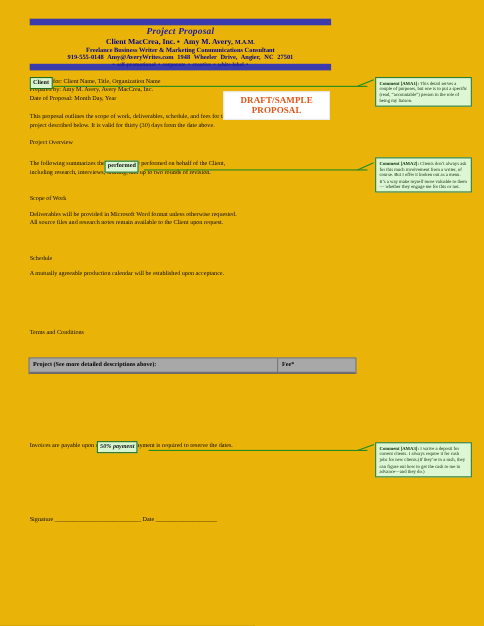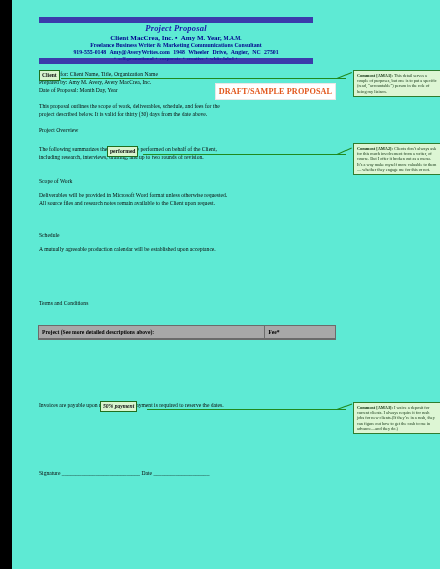--- a/index.html
+++ b/index.html
@@ -9,22 +9,21 @@
     height: 569px;
     background: #000000;
     font-family: "Liberation Serif", serif;
     overflow: hidden;
     position: relative;
   }
 
   #page {
     position: absolute;
     inset: 0;
-    background: #5eead4;
-    margin-left: 12px;
+    background: #eab308;
   }
 
   
   .rule {
     position: absolute;
     left: 27px;
     width: 274px;
     height: 6px;
     background: #3b3bab;
   }
@@ -152,21 +151,21 @@
     border-bottom: 1px solid #6b6b6b;
   }
   .tbl .cell-project { width: 228px; }
   .tbl .cell-fee { width: 70px; border-right: none; }
 
   
   .stamp {
     position: absolute;
     left: 203px;
     top: 83px;
-    width: 121px;
+    width: 97px;
     background: #ffffff;
     border: .8px solid #e8e8e8;
     text-align: center;
     padding: 3px 0;
     color: #e2561b;
     font-size: 8.2px;
     font-weight: bold;
     letter-spacing: .1px;
     font-family: "Liberation Serif", serif;
   }
@@ -177,21 +176,21 @@
 <div id="page">
 
   <div class="rule rule-top"></div>
   <div class="rule rule-bottom"></div>
 
   <div class="letterhead">
     <div class="lh-title">Project Proposal</div>
     <div class="lh-name">
       <span>Client MacCrea, Inc.</span>
       <span class="dot">▪</span>
-      <span>Amy M. Year,</span>
+      <span>Amy M. Avery,</span>
       <span class="small">M.A.M.</span>
     </div>
     <div class="lh-role">Freelance Business Writer &amp; Marketing Communications Consultant</div>
     <div class="lh-contact">
       <span>919-555-0148</span>
       <span>Amy@AveryWrites.com</span>
       <span>1948 Wheeler Drive, Angier, NC 27501</span>
     </div>
     <div class="lh-services">▪  self-promotional  ▪  corporate  ▪  creative  ▪  white-label  ▪</div>
   </div>

